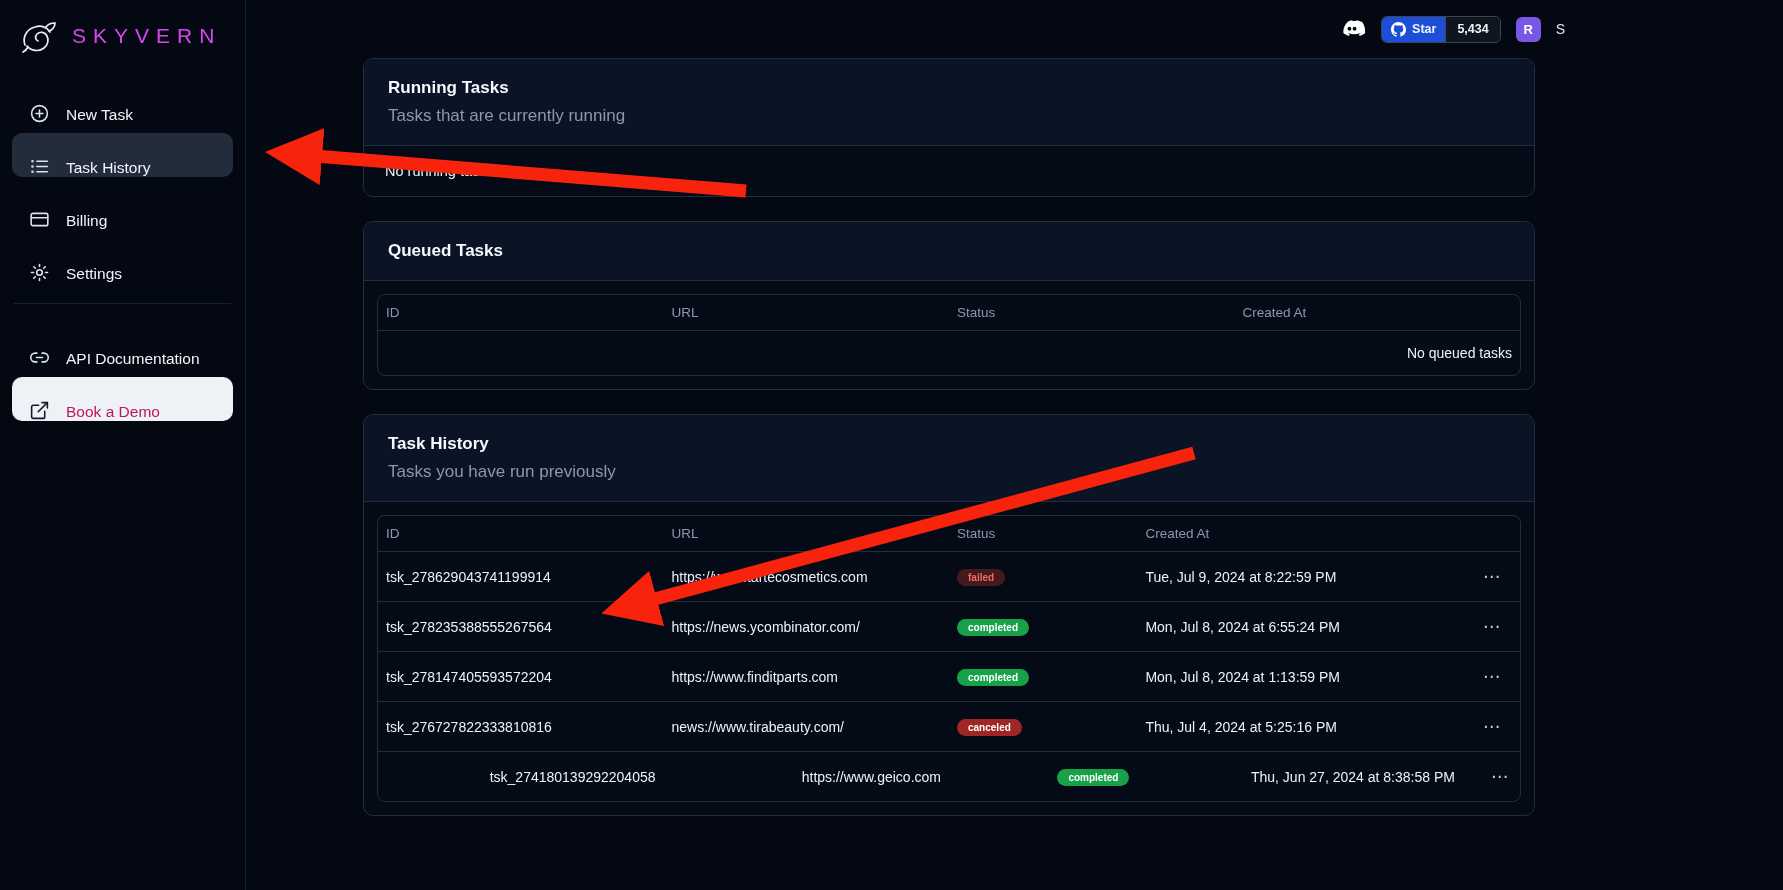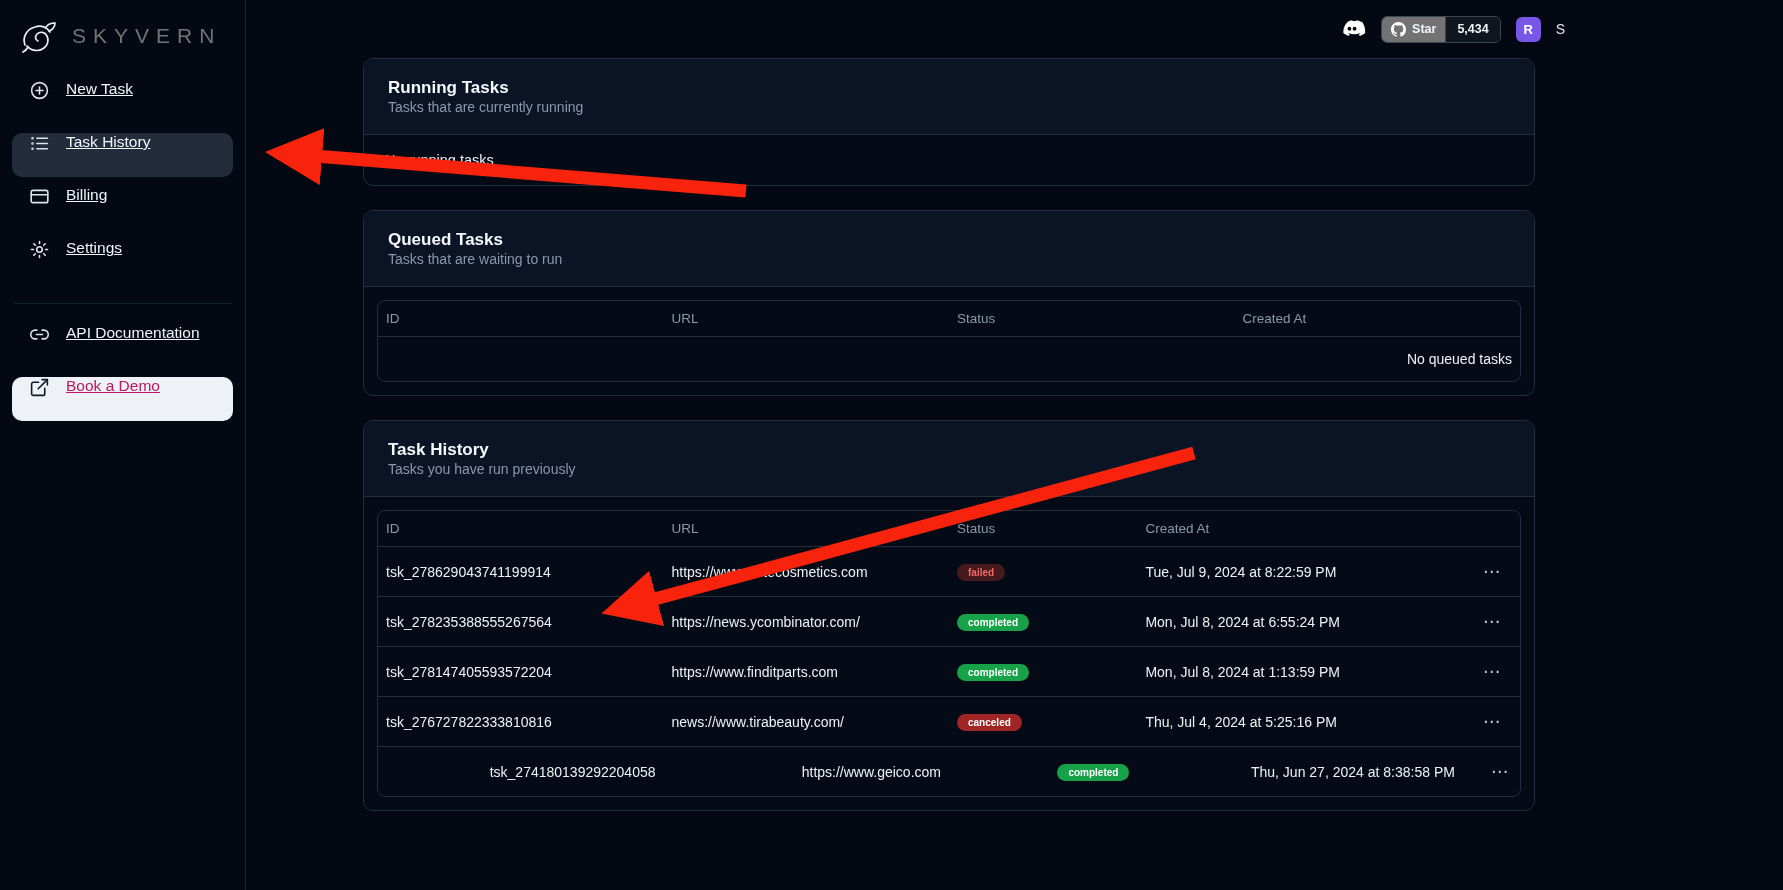--- a/index.html
+++ b/index.html
@@ -14,62 +14,62 @@
   .app { display: flex; height: 100%; }
 
   
   .sidebar {
     width: 246px; flex-shrink: 0; height: 100%;
     border-right: 1px solid var(--border-soft, #141d2c);
     padding: 14px 12px; background: var(--bg, #040812);
   }
   .logo { display: flex; align-items: center; gap: 10px; padding: 2px 6px 24px 6px; }
   .logo-mark { width: 44px; height: 40px; }
-  .logo-text { font-size: 21px; letter-spacing: 7px; font-weight: 500; color: #737373; }
+  .logo-text { font-size: 21px; letter-spacing: 7px; font-weight: 500; color: #d946ef; }
   .nav-item {
-    display: flex; align-items: flex-start; gap: 16px;
+    display: flex; align-items: flex-end; gap: 16px;
     height: 44px; padding: 0 17px; border-radius: 10px;
-    font-size: 15.5px; margin-bottom: 9px; cursor: pointer; color: var(--text, #f1f5f9); text-decoration: underline;
+    font-size: 15.5px; margin-bottom: 9px; cursor: pointer; color: var(--text, #f1f5f9);
   }
   .nav-item svg { width: 21px; height: 21px; stroke: #dde4ee; fill: none; stroke-width: 1.8; stroke-linecap: round; stroke-linejoin: round; flex-shrink: 0; }
   .nav-item.active { background: var(--active-bg, #232c3b); }
   .divider { border: none; border-top: 1px solid var(--border-soft, #1c2636); margin: 20px 2px; }
   .nav-item.demo { background: var(--white-btn, #eef1f6); color: #be185d; font-weight: 500; }
   .nav-item.demo svg { stroke: #111827; }
 
   
   .main { flex: 1; padding-left: 117px; position: relative; }
   .topbar {
     height: 58px; display: flex; align-items: center; justify-content: flex-end;
     gap: 15px; padding-right: 218px;
   }
   .discord-btn { width: 28px; height: 22px; cursor: pointer; display: flex; align-items: center; }
   .gh-widget {
     display: flex; align-items: stretch; height: 27px; border: 1px solid #3d4754;
     border-radius: 6px; overflow: hidden; font-size: 12.5px; font-weight: 700; cursor: pointer;
   }
-  .gh-left { display: flex; align-items: center; gap: 6px; padding: 0 9px; background: #737373; border-right: 1px solid #3d4754; }
+  .gh-left { display: flex; align-items: center; gap: 6px; padding: 0 9px; background: #1d4ed8; border-right: 1px solid #3d4754; }
   .gh-right { display: flex; align-items: center; padding: 0 11px; background: #10161f; }
   .avatar {
     width: 25px; height: 25px; border-radius: 6px; background: var(--avatar, #7857e6);
     display: flex; align-items: center; justify-content: center;
     font-size: 13px; font-weight: 700; color: #fff; cursor: pointer;
   }
   .cutoff-text { font-size: 14px; color: #dfe6ef; }
 
   .content { width: 1172px; }
 
   
   .card {
     width: 1172px; border: 1px solid var(--border, #232d3d); border-radius: 10px;
     margin-bottom: 24px; background: var(--panel, #050b16); overflow: hidden;
   }
   .card-header { background: var(--card-header-bg, #0b1424); padding: 19px 24px; border-bottom: 1px solid var(--border, #232d3d); }
   .card-title { font-size: 17px; font-weight: 700; color: #f5f8fc; }
-  .card-sub { font-size: 14px; color: var(--muted, #8b98ab); margin-top: 1px; }
+  .card-sub { font-size: 17px; color: var(--muted, #8b98ab); margin-top: 8px; }
   .card-content { padding: 13px; }
   .card-content.flush { padding: 0; }
   .empty-row { padding: 17px 21px; font-size: 14.5px; color: #eef2f7; }
 
   .table-box { border: 1px solid var(--border, #232d3d); border-radius: 8px; overflow: hidden; }
   table { width: 100%; border-collapse: collapse; font-size: 14px; }
   th {
     text-align: left; color: var(--muted, #8b98ab); font-weight: 500; font-size: 13.5px;
     padding: 10px 8px; border-bottom: 1px solid var(--border, #232d3d);
   }
@@ -191,21 +191,20 @@
           <div class="card-sub">Tasks that are currently running</div>
         </div>
         <div class="card-content flush">
           <div class="empty-row">No running tasks</div>
         </div>
       </section>
 
       <section class="card">
         <div class="card-header">
           <div class="card-title">Queued Tasks</div>
-          <div class="card-sub">Tasks that are waiting to run</div>
         </div>
         <div class="card-content">
           <div class="table-box">
             <table>
               <colgroup>
                   <col style="width:25%">
                   <col style="width:25%">
                   <col style="width:25%">
                   <col style="width:25%">
                 </colgroup>

